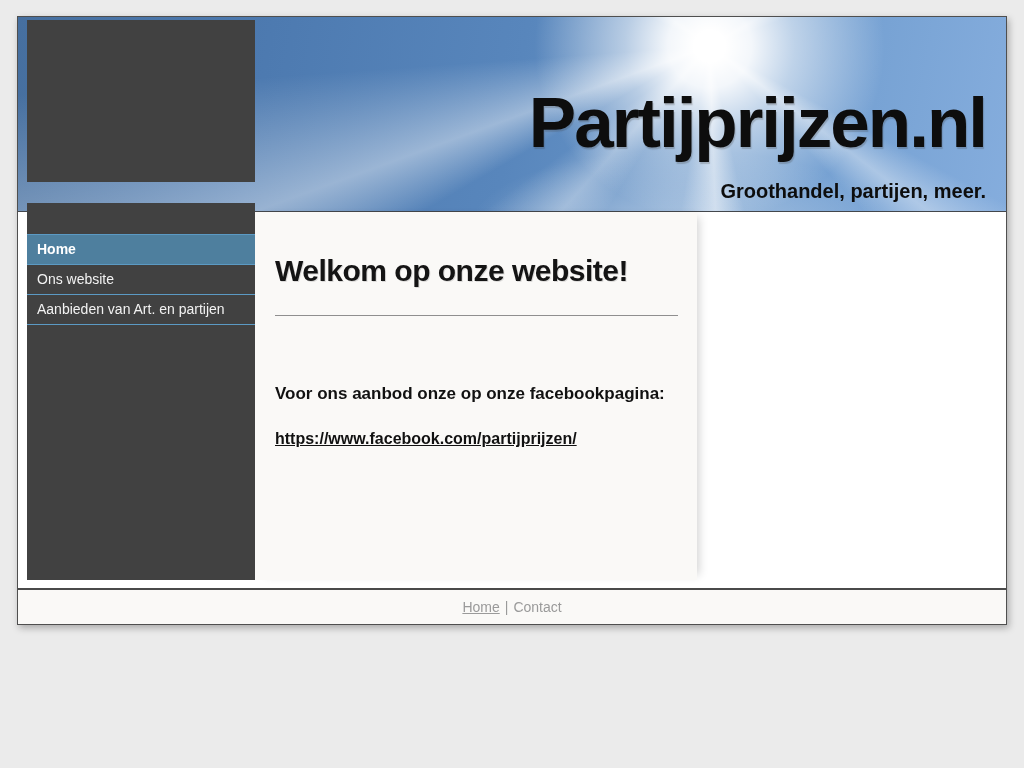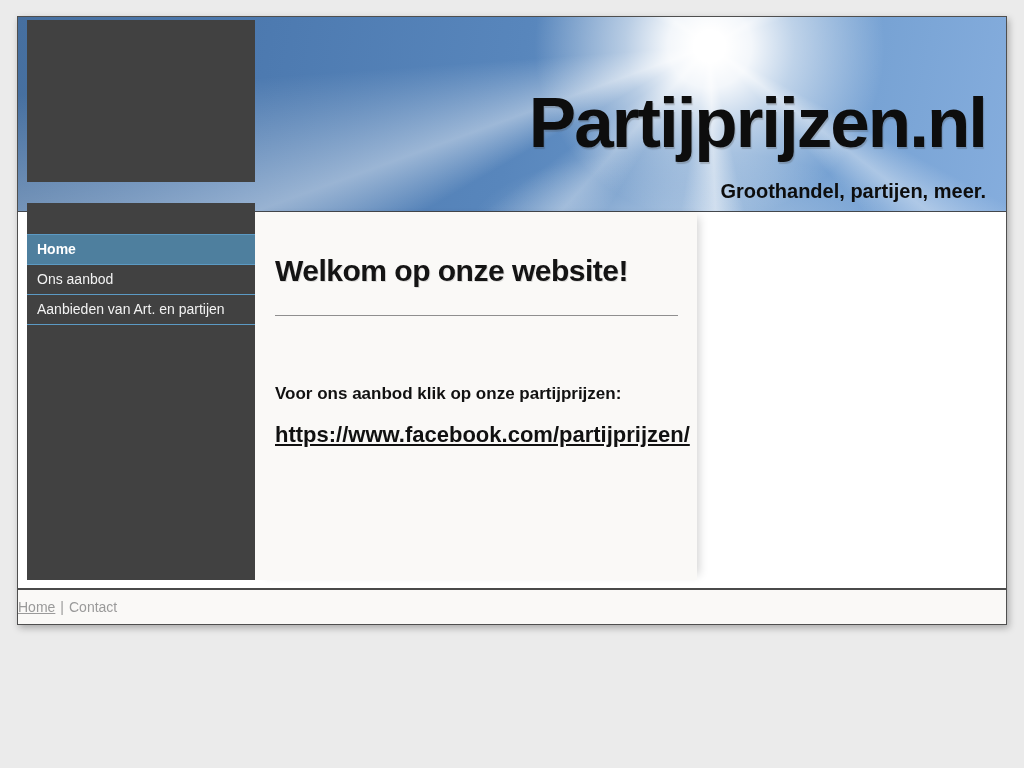--- a/index.html
+++ b/index.html
@@ -91,30 +91,31 @@
   }
   .content hr {
     border:none; border-top:1px solid #8f8f8f;
     margin:27px 19px 0 20px;
   }
   .content .lead {
     margin:68px 0 0 20px;
     font-size:17px; font-weight:bold; color:#111;
   }
   .fb-link {
-    display:inline-block; margin:18px 0 0 20px;
-    font-size:22px; font-weight:bold; color:#111;
+    display:inline-block; margin:26px 0 0 20px;
+    font-size:16px; font-weight:bold; color:#111;
     text-decoration:underline; cursor:pointer;
   }
   
   .gap { height:8px; background:#fff; }
   .footer {
     height:34px; line-height:34px;
     border-top:2px solid #4a4a4a;
     background:var(--content-bg,#faf9f7);
+    text-align:center;
     font-size:14px; color:var(--footer-text,#9a9a9a);
   }
   .f-link { color:inherit; text-decoration:none; cursor:pointer; }
   .f-link.underline { text-decoration:underline; }
   .f-sep { margin:0 5px; }
 </style>
 </head>
 <body>
 
 <div class="site">
@@ -125,29 +126,29 @@
     <div class="title-wrap">
       <h1>Partijprijzen.nl</h1>
       <div class="subtitle">Groothandel, partijen, meer.</div>
     </div>
   </header>
 
   <div class="main">
     <nav class="sidebar">
       <div class="menu">
         <a class="menu-item active" href="#">Home</a>
-        <a class="menu-item" href="#">Ons aanbod</a>
+        <a class="menu-item" href="#">Ons website</a>
         <a class="menu-item" href="#">Aanbieden van Art. en partijen</a>
       </div>
     </nav>
 
     <section class="content">
       <h2>Welkom op onze website!</h2>
       <hr>
-      <p class="lead">Voor ons aanbod klik op onze partijprijzen:</p>
+      <p class="lead">Voor ons aanbod onze op onze facebookpagina:</p>
       <a class="fb-link" href="#">https://www.facebook.com/partijprijzen/</a>
     </section>
   </div>
 
   <div class="gap"></div>
 
   <footer class="footer">
     <a class="f-link underline" href="#">Home</a><span class="f-sep">|</span><a class="f-link" href="#">Contact</a>
   </footer>
 

